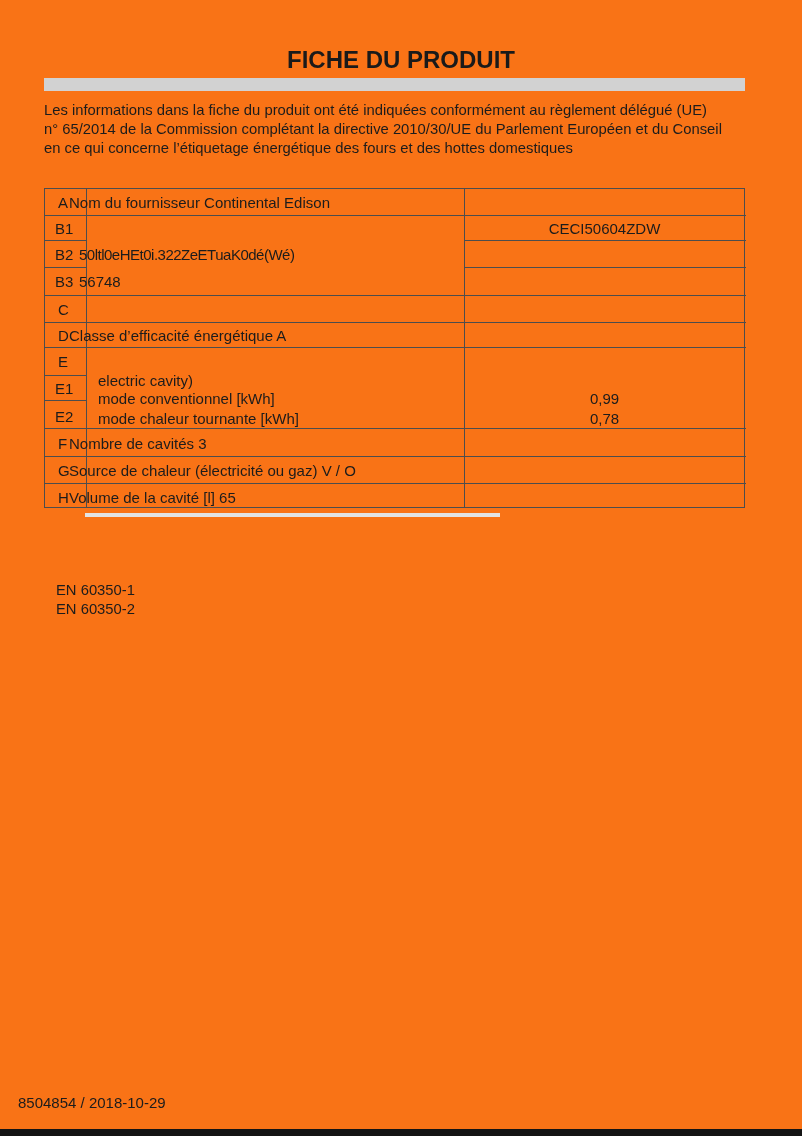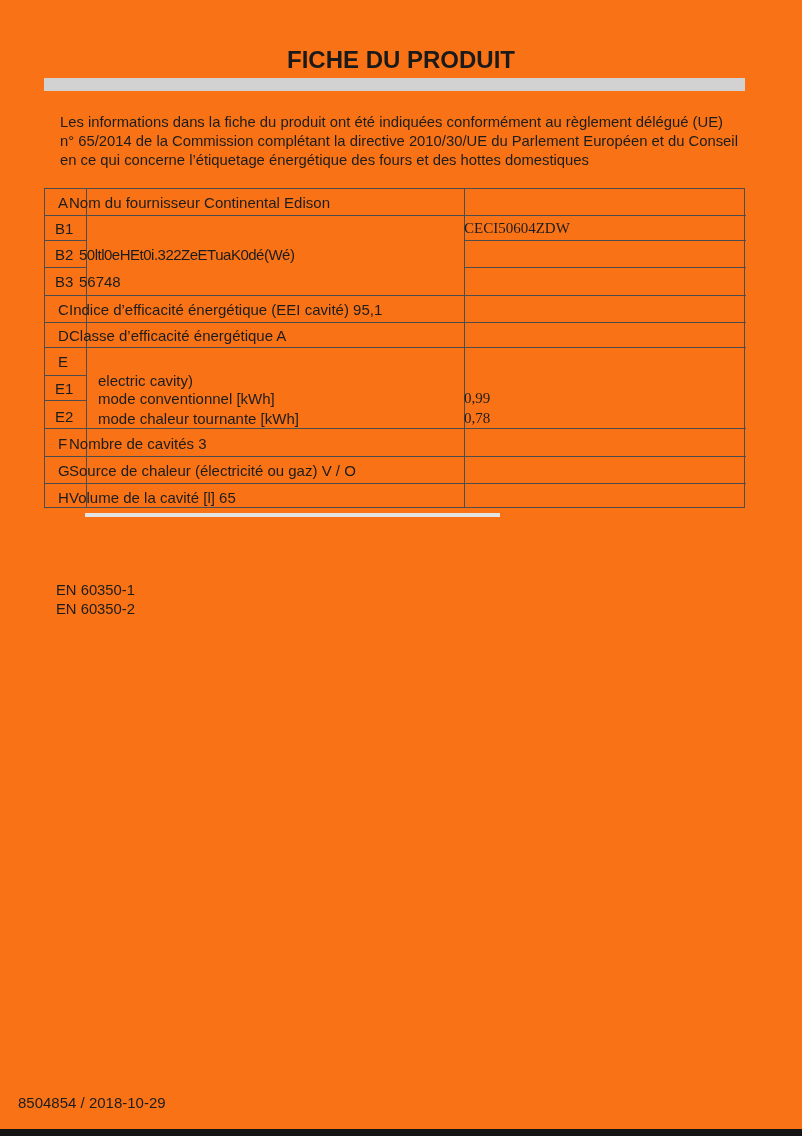--- a/index.html
+++ b/index.html
@@ -5,32 +5,32 @@
   html,body { margin:0; padding:0; background:#ffffff; }
   .page {
     position:relative; width:802px; height:1136px; background:#f97316;
     font-family:"Liberation Sans", sans-serif; color:#1c1c1c; overflow:hidden;
   }
   .title {
     position:absolute; top:46px; left:0; width:802px; margin:0;
     text-align:center; font-size:24px; font-weight:bold; color:#1a1a1a;
   }
   .title-bar { position:absolute; left:44px; top:78px; width:701px; height:13px; background:#d2d2d2; }
-  .intro { position:absolute; left:60px; top:101px; width:720px; font-size:14.8px; line-height:19px;margin-top:12px; }
+  .intro { position:absolute; left:44px; top:101px; width:720px; font-size:14.8px; line-height:19px; }
   .intro div { white-space:nowrap; }
 
   .fiche-table {
     position:absolute; left:44px; top:188px; width:701px; height:320px;
     border:1px solid #4d4d4d; box-sizing:border-box; font-size:15px;
   }
   .vl { position:absolute; top:0; width:1px; height:100%; background:#4d4d4d; }
   .hl { position:absolute; height:1px; background:#4d4d4d; }
   .t  { position:absolute; white-space:nowrap; }
   .code { position:absolute; white-space:nowrap; }
-  .val { position:absolute; left:419px; width:281px; text-align:left; white-space:nowrap;font-family:Liberation Serif, serif; }
+  .val { position:absolute; left:419px; width:281px; text-align:center; white-space:nowrap; }
   .garble { letter-spacing:-0.5px; }
 
   .table-artifact { position:absolute; left:85px; top:513px; width:415px; height:4px; background:#e3e3e3; }
 
   .methods-bold {
     position:absolute; left:44px; top:538px; width:716px;
     font-size:14.8px; font-weight:bold; line-height:21px;
   }
   .methods-bold .just { text-align:justify; text-align-last:justify; }
   .standards { position:absolute; left:56px; top:581px; font-size:14.8px; line-height:19px; }
@@ -78,21 +78,20 @@
     <span class="code" style="left:10px;top:31px">B1</span>
     <div class="val" style="top:31px">CECI50604ZDW</div>
 
     <span class="code" style="left:10px;top:57px">B2</span>
     <span class="t garble" style="left:34px;top:57px">50ltl0eHEt0i.322ZeETuaK0dé(Wé)</span>
 
     <span class="code" style="left:10px;top:84px">B3</span>
     <span class="t" style="left:34px;top:84px">56748</span>
 
     <span class="code" style="left:13px;top:112px">C</span>
-    <span class="t" style="left:24px;top:112px">Indice d’efficacité énergétique (EEI cavité) 95,1</span>
 
     <span class="code" style="left:13px;top:138px">D</span>
     <span class="t" style="left:24px;top:138px">Classe d’efficacité énergétique A</span>
 
     <span class="code" style="left:13px;top:164px">E</span>
     <span class="t" style="left:53px;top:183px">electric cavity)</span>
 
     <span class="code" style="left:10px;top:191px">E1</span>
     <span class="t" style="left:53px;top:201px">mode conventionnel [kWh]</span>
     <div class="val" style="top:201px">0,99</div>

